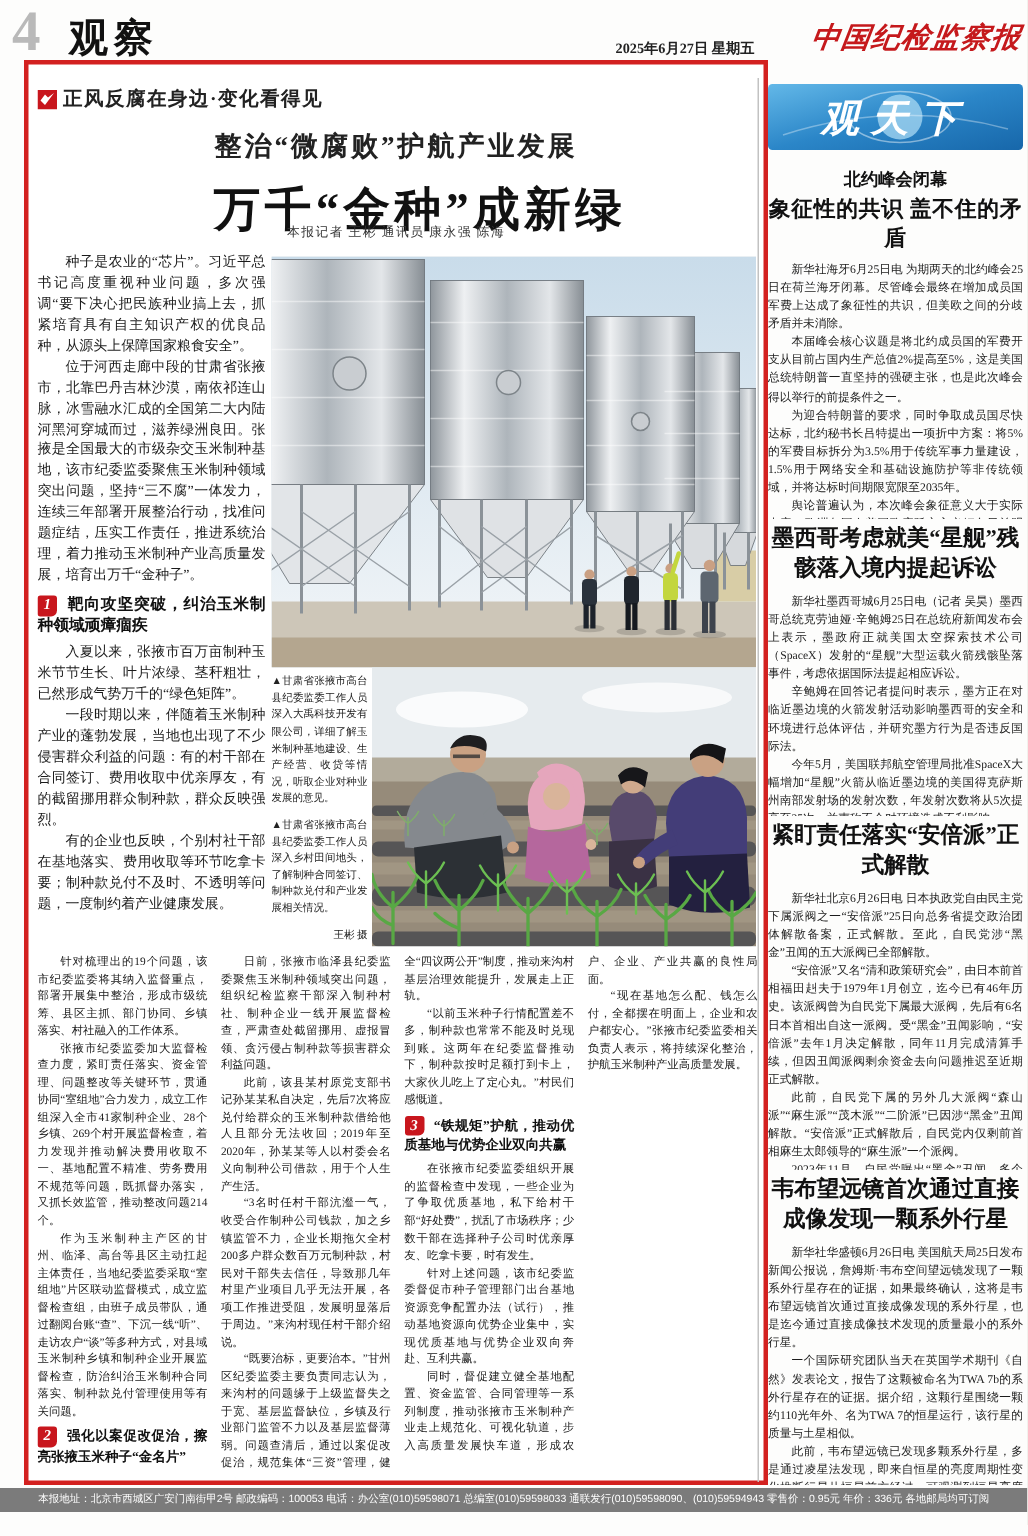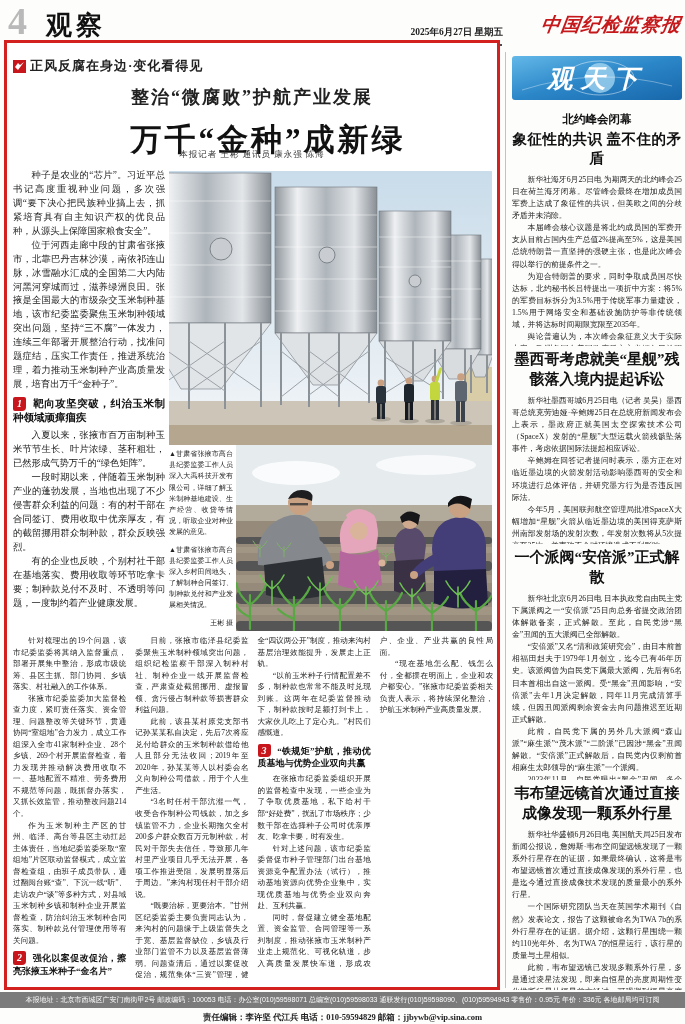--- a/index.html
+++ b/index.html
@@ -7,21 +7,21 @@
         font-family:"Liberation Serif",serif;color:#1a1a1a;overflow:hidden;}
   
   .pagenum{position:absolute;left:8px;top:2px;font-size:38px;font-weight:bold;color:#b9b9b9;line-height:1;}
   .section-title{position:absolute;left:46px;top:8px;font-size:26px;font-weight:bold;letter-spacing:4px;color:#111;}
   .header-rule{position:absolute;left:46px;top:44px;width:456px;height:2px;background:#4c4c4c;}
   .header-rule-red{position:absolute;left:42px;top:-2px;width:46px;height:6px;background:#c8161d;}
   .header-date{position:absolute;right:182px;top:26px;font-size:9.5px;font-weight:bold;color:#222;margin-left:12px;}
   .masthead{position:absolute;right:4px;top:12px;font-size:19px;font-weight:900;color:#c5191c;
             transform:skewX(-8deg);letter-spacing:1px;font-style:italic;}
   
-  .article-box{position:absolute;left:4px;top:40px;width:490px;height:944px;border:3px solid #d32120;background:#fff;}
+  .article-box{position:absolute;left:16px;top:40px;width:490px;height:944px;border:3px solid #d32120;background:#fff;}
   .kicker{position:absolute;left:6px;top:14px;display:flex;align-items:center;gap:4px;
           font-size:13px;font-weight:bold;color:#222;letter-spacing:1px;}
   .subtitle{position:absolute;left:0;top:42px;width:100%;text-align:center;font-size:18px;font-weight:bold;color:#222;letter-spacing:2px;}
   .main-title{position:absolute;left:0;top:60px;width:100%;text-align:center;font-size:31px;margin:16px;
               font-weight:900;color:#111;letter-spacing:3px;}
   .byline{position:absolute;left:0;top:106px;width:100%;text-align:center;font-size:8.5px;color:#333;letter-spacing:1px;}
   .leftcol{position:absolute;left:6px;top:126px;width:152px;height:460px;overflow:hidden;
            font-size:9.3px;line-height:1.5;text-align:justify;}
   .leftcol p,.flow p{margin:0;text-indent:2em;}
   .sec-head{margin:5px 0 4px 0;font-size:10.5px;font-weight:bold;line-height:1.35;color:#111;text-indent:0;}
@@ -315,33 +315,32 @@
     <div class="w-art" id="art2">
       <h2 class="w-head">墨西哥考虑就美“星舰”残骸落入境内提起诉讼</h2>
       <p>新华社墨西哥城6月25日电（记者 吴昊）墨西哥总统克劳迪娅·辛鲍姆25日在总统府新闻发布会上表示，墨政府正就美国太空探索技术公司（SpaceX）发射的“星舰”大型运载火箭残骸坠落事件，考虑依据国际法提起相应诉讼。</p>
       <p>辛鲍姆在回答记者提问时表示，墨方正在对临近墨边境的火箭发射活动影响墨西哥的安全和环境进行总体评估，并研究墨方行为是否违反国际法。</p>
       <p>今年5月，美国联邦航空管理局批准SpaceX大幅增加“星舰”火箭从临近墨边境的美国得克萨斯州南部发射场的发射次数，年发射次数将从5次提高至25次，并声称不会对环境造成不利影响。</p>
       <p>本月18日晚，一枚“星舰”试验火箭在静态点火测试时发生严重爆炸。墨西哥媒体报道称，火箭残片和碎片坠入墨北部沿海地区，恐对海洋生物和当地生态环境造成影响。</p>
 
     </div>
 
     <div class="w-art" id="art3">
-      <h2 class="w-head">一个派阀“安倍派”正式解散</h2>
+      <h2 class="w-head">紧盯责任落实“安倍派”正式解散</h2>
       <p>新华社北京6月26日电 日本执政党自由民主党下属派阀之一“安倍派”25日向总务省提交政治团体解散备案，正式解散。至此，自民党涉“黑金”丑闻的五大派阀已全部解散。</p>
       <p>“安倍派”又名“清和政策研究会”，由日本前首相福田赳夫于1979年1月创立，迄今已有46年历史。该派阀曾为自民党下属最大派阀，先后有6名日本首相出自这一派阀。受“黑金”丑闻影响，“安倍派”去年1月决定解散，同年11月完成清算手续，但因丑闻派阀剩余资金去向问题推迟至近期正式解散。</p>
       <p>此前，自民党下属的另外几大派阀“森山派”“麻生派”“茂木派”“二阶派”已因涉“黑金”丑闻解散。“安倍派”正式解散后，自民党内仅剩前首相麻生太郎领导的“麻生派”一个派阀。</p>
       <p>2023年11月，自民党曝出“黑金”丑闻，多个派阀为所属国会议员下达销售指标，要求他们完成政治筹款活动；超出销售指标的部分，多出的资金将以“回扣”形式返还给议员。这部分资金不在派阀收支报告和议员政治资金收支报告上登记，从而成为不受监管的秘密资金。</p>
 
     </div>
 
     <div class="w-art" id="art4">
       <h2 class="w-head">韦布望远镜首次通过直接成像发现一颗系外行星</h2>
       <p>新华社华盛顿6月26日电 美国航天局25日发布新闻公报说，詹姆斯·韦布空间望远镜发现了一颗系外行星存在的证据，如果最终确认，这将是韦布望远镜首次通过直接成像发现的系外行星，也是迄今通过直接成像技术发现的质量最小的系外行星。</p>
       <p>一个国际研究团队当天在英国学术期刊《自然》发表论文，报告了这颗被命名为TWA 7b的系外行星存在的证据。据介绍，这颗行星围绕一颗约110光年外、名为TWA 7的恒星运行，该行星的质量与土星相似。</p>
       <p>此前，韦布望远镜已发现多颗系外行星，多是通过凌星法发现，即来自恒星的亮度周期性变化推断行星从恒星前方经过，可观测到恒星亮度变暗。天文学家通过分析这种亮度变化判断是否有行星存在。与凌星法相比，利用仪器对系外行星直接成像更具挑战性，因为来自行星的信号往往会被淹没在其恒星的大量信号中。</p>
 
     </div>
   </div>
 
   <div class="footer-bar">本报地址：北京市西城区广安门南街甲2号  邮政编码：100053  电话：办公室(010)59598071  总编室(010)59598033  通联发行(010)59598090、(010)59594943  零售价：0.95元  年价：336元  各地邮局均可订阅</div>
-  <div class="footer-editors">责任编辑：李许坚 代江兵  电话：010-59594829  邮箱：jjbywb@vip.sina.com</div>
 
 </div>
 
 </body></html>

